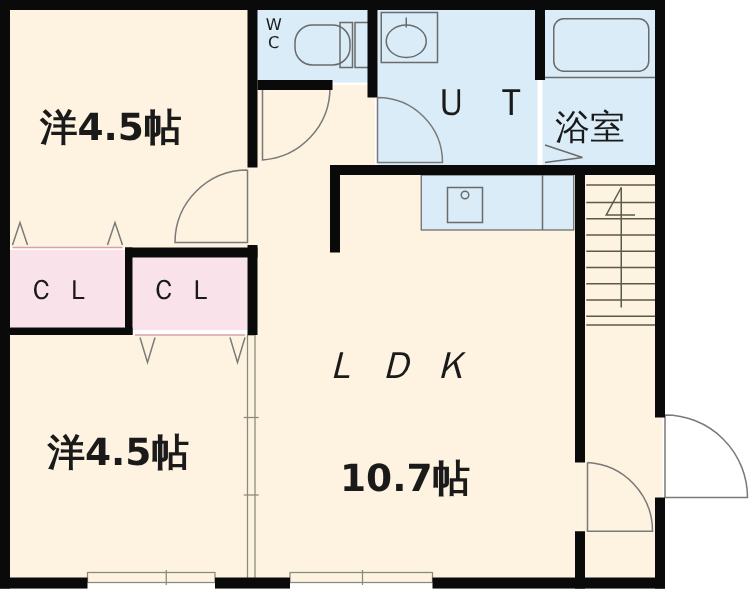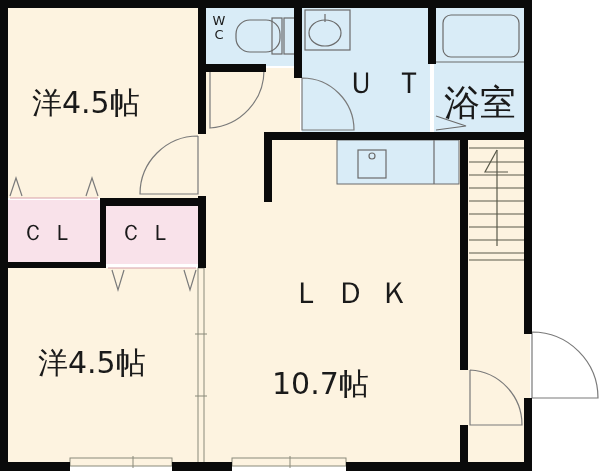--- a/index.html
+++ b/index.html
@@ -1,22 +1,22 @@
 <!DOCTYPE html>
 <html><head>
 <meta charset="utf-8">
 <style>
   html, body { margin: 0; padding: 0; background: #ffffff; }
   body { width: 600px; height: 471px; position: relative; overflow: hidden; font-family: "DejaVu Sans", sans-serif; }
   .plan { position: absolute; left: 0; top: 0; width: 600px; height: 471px; }
   .lbl { position: absolute; color: #1a1a1a; white-space: nowrap; line-height: 1; }
-  .room-label { font-size: 30px; }
+  .room-label { font-size: 30px; font-weight: bold; }
   .cl-label { font-size: 22px; letter-spacing: 8px; }
   .ut-label { font-size: 30px; letter-spacing: 18px; }
-  .bath-label { font-size: 36px; font-family: Liberation Mono, monospace; }
+  .bath-label { font-size: 28px; }
   .ldk-label { font-size: 30px; letter-spacing: 14px; }
   .wc-label { font-size: 13px; line-height: 14px; text-align: center; width: 14px; }
 </style>
 </head>
 <body>
 
 <svg class="plan" viewBox="0 0 600 471" width="600" height="471" xmlns="http://www.w3.org/2000/svg">
 
   <g>
     <rect x="8" y="8" width="192" height="190" fill="#fdf3e0"></rect>
@@ -118,14 +118,14 @@
 <div class="lbl room-label" style="left:32px; top:88px;">洋4.5帖</div>
 <div class="lbl room-label" style="left:38px; top:348px;">洋4.5帖</div>
 <div class="lbl cl-label" style="left:22px; top:222px;">ＣＬ</div>
 <div class="lbl cl-label" style="left:120px; top:222px;">ＣＬ</div>
 <div class="lbl wc-label" style="left:212px; top:14px;">
   <div>W</div>
   <div>C</div>
 </div>
 <div class="lbl ut-label" style="left:346px; top:68px;">ＵＴ</div>
 <div class="lbl bath-label" style="left:444px; top:88px;">浴室</div>
-<div class="lbl ldk-label" style="left:292px; top:278px;">ＬＤＫ</div>
+<div class="lbl ldk-label" style="left:258px; top:278px;font-style:italic;">ＬＤＫ</div>
 <div class="lbl room-label" style="left:272px; top:340px;margin-top:29px;">10.7帖</div>
 
 </body></html>

